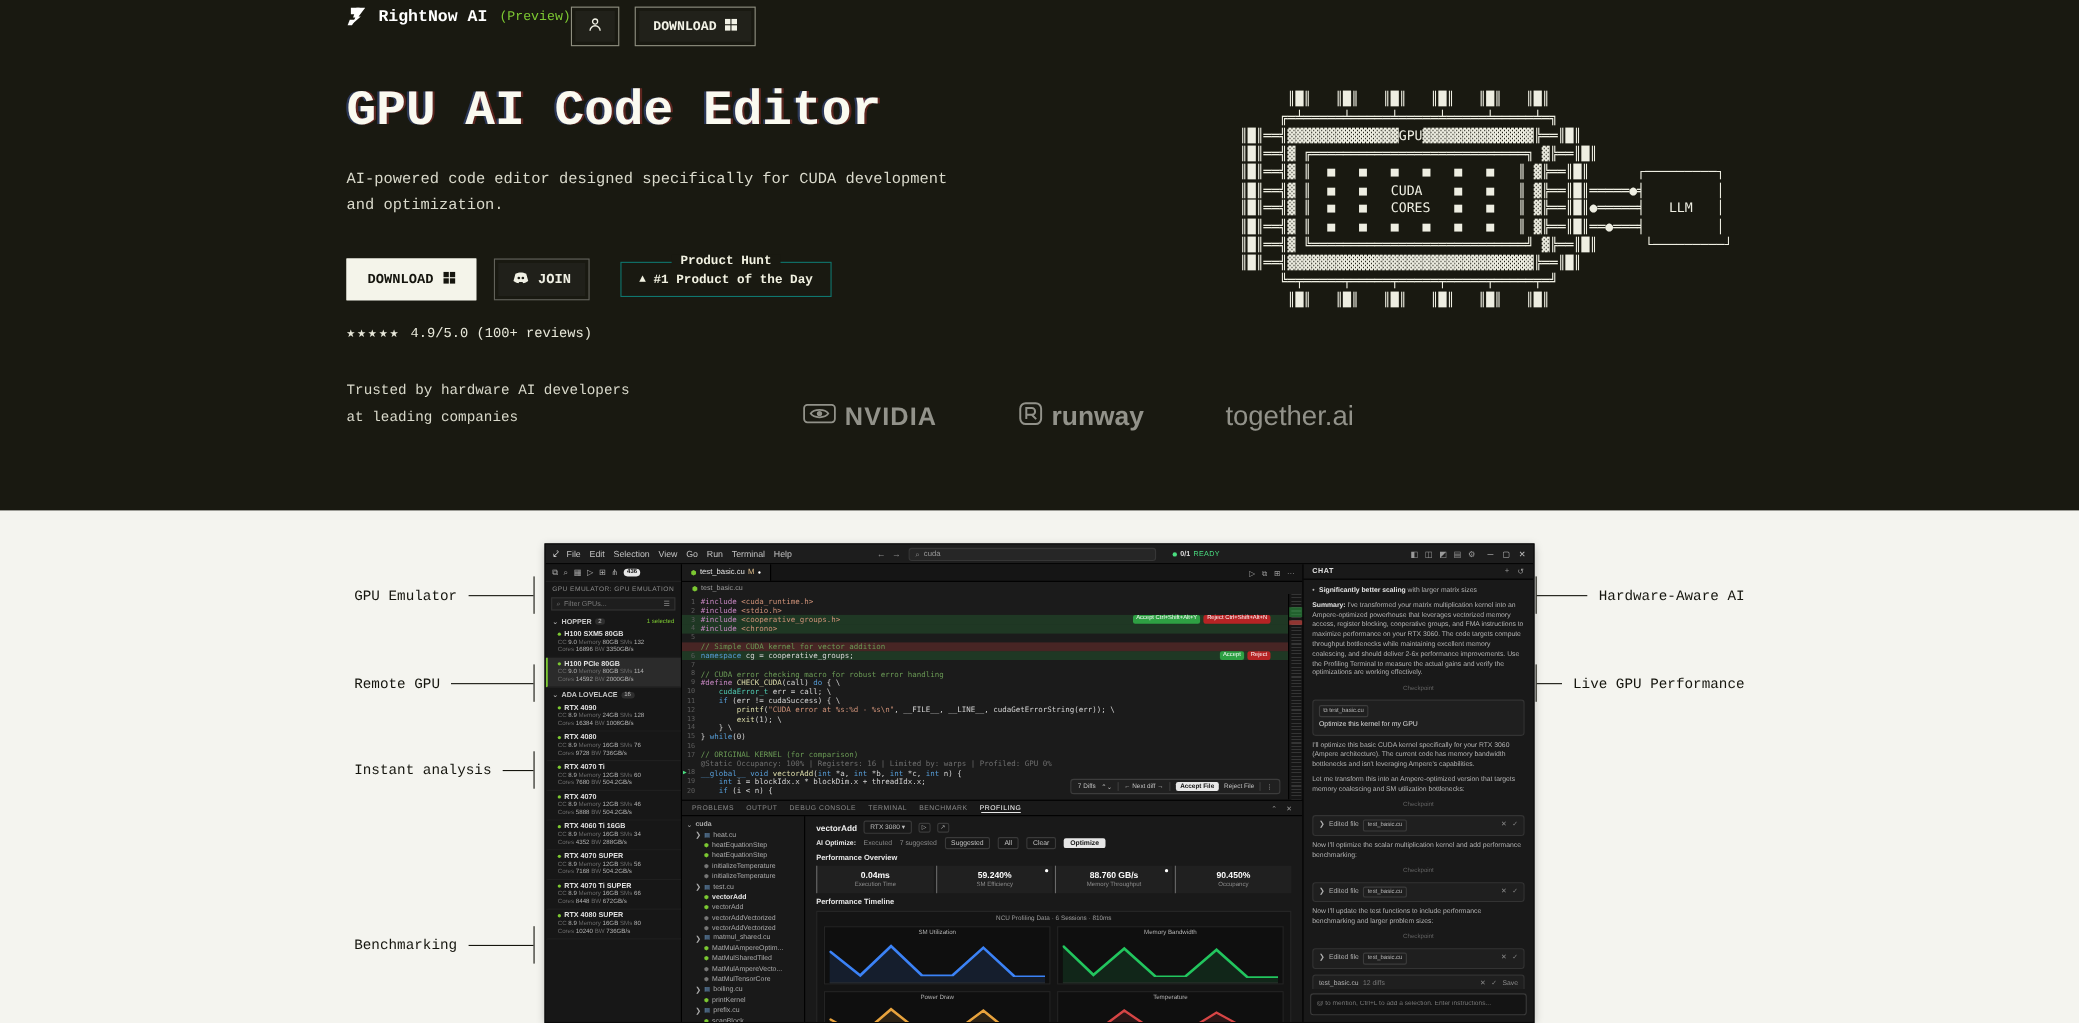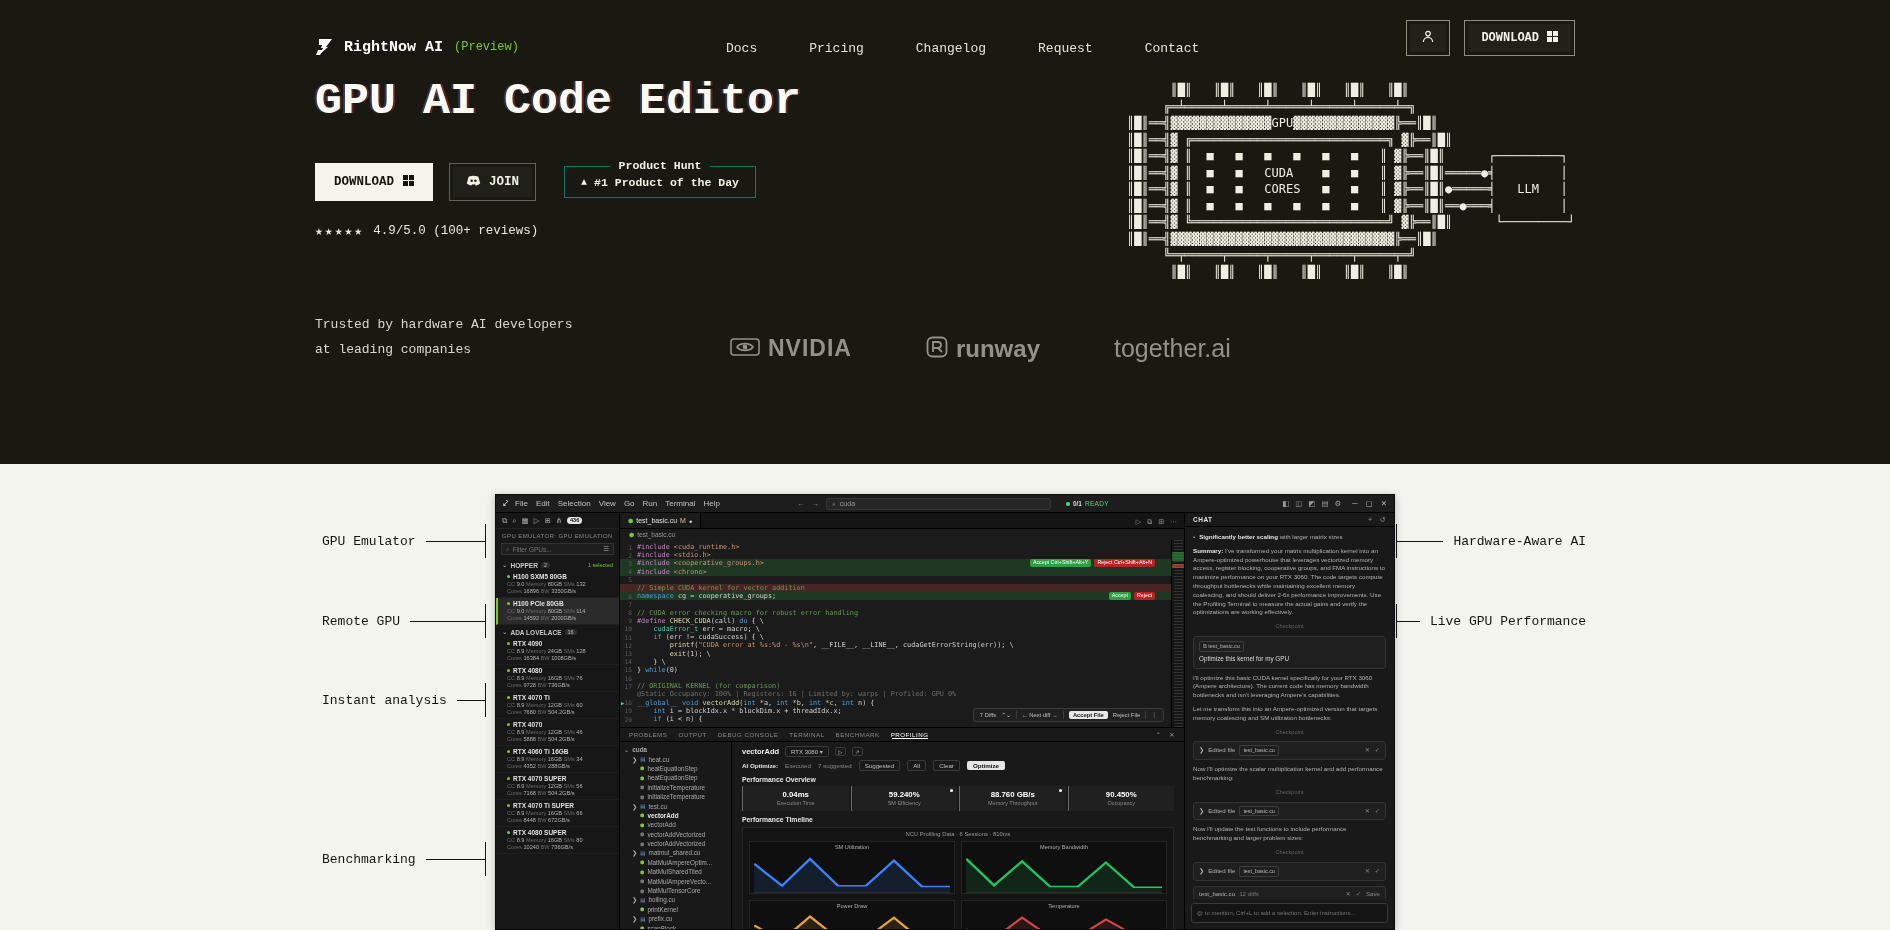--- a/index.html
+++ b/index.html
@@ -2,21 +2,21 @@
 <html><head>
 <meta charset="utf-8">
 <style>
   * { margin:0; padding:0; box-sizing:border-box; }
   html,body { width:1890px; height:930px; overflow:hidden; background:#191911; font-family:"Liberation Mono", monospace; }
 
   
   .hero-sec { height:464px; background:#191911; color:#ecece0; position:relative; }
   .wrap { width:1260px; margin:0 auto; }
 
-  nav { display:flex; align-items:flex-end; height:56px; padding-top:6px; }
+  nav { display:flex; align-items:flex-start; height:56px; padding-top:6px; }
   .brand { display:flex; align-items:center; gap:9px; font-weight:bold; font-size:15px; color:#fff; }
   .brand svg { display:block; }
   .preview { color:#7cc832; font-size:12px; font-weight:normal; margin-left:2px; }
   .nav-links { display:flex; gap:52px; margin:0 auto; font-size:13px; color:#e4e4d6; }
   .nav-links span { cursor:pointer; }
   .nav-actions { display:flex; gap:14px; align-items:center; }
   .frame-btn { background:#21211a; border:1px solid #8f8f80; box-shadow:inset 0 0 0 3px #191911; color:#f2f2e6; display:flex; align-items:center; justify-content:center; gap:8px; font-family:inherit; font-size:12px; font-weight:bold; cursor:pointer; }
   .usr-btn { width:44px; height:36px; }
   .dl-btn { height:36px; padding:0 16px; }
 
@@ -182,27 +182,20 @@
         <span>
             <svg width="20" height="18" viewBox="0 0 20 18">
               <polygon points="4,1 12,1 8,7 4,7" fill="#fff"></polygon>
               <polygon points="9,1 17,1 11,9 13,9 5,16 8,10 6,10" fill="#fff"></polygon>
               <polygon points="3,12 8,12 5,17 1,17" fill="#fff"></polygon>
             </svg>
           </span>
         <span>RightNow AI</span>
         <span class="preview">(Preview)</span>
       </div>
-      <div class="nav-links" id="navlinks">
-          <span>Docs</span>
-          <span>Pricing</span>
-          <span>Changelog</span>
-          <span>Request</span>
-          <span>Contact</span>
-        </div>
       <div class="nav-actions">
         <button class="frame-btn usr-btn">
           <span><svg width="12" height="13" viewBox="0 0 12 13" fill="none" stroke="#f2f2e6" stroke-width="1.2">
                 <circle cx="6" cy="3.6" r="2.3"></circle>
                 <path d="M1.4 12 a4.6 4.6 0 0 1 9.2 0"></path>
               </svg></span>
         </button>
         <button class="frame-btn dl-btn">
           <span>DOWNLOAD</span>
           <span><svg width="11" height="11" viewBox="0 0 11 11">
@@ -211,20 +204,21 @@
                 <rect x="0" y="6" width="5" height="5" fill="#f2f2e6"></rect>
                 <rect x="6" y="6" width="5" height="5" fill="#f2f2e6"></rect>
               </svg></span>
         </button>
       </div>
     </nav>
 
     <div class="hero-grid">
       <div class="hero-left">
         <div class="h-title">GPU AI Code Editor</div>
+        <div class="h-sub">AI-powered code editor designed specifically for CUDA development and optimization.</div>
         <div class="btn-row">
           <button class="btn-dl">
             <span>DOWNLOAD</span>
             <span><svg width="11" height="11" viewBox="0 0 11 11">
                   <rect x="0" y="0" width="5" height="5" fill="#15150e"></rect>
                   <rect x="6" y="0" width="5" height="5" fill="#15150e"></rect>
                   <rect x="0" y="6" width="5" height="5" fill="#15150e"></rect>
                   <rect x="6" y="6" width="5" height="5" fill="#15150e"></rect>
                 </svg></span>
           </button>
@@ -544,21 +538,21 @@
               <div class="cl">
                 <span class="ln">8</span>
                 <span class="ct"><span style="color: rgb(106, 153, 85);">// CUDA error checking macro for robust error handling</span></span>
               </div>
               <div class="cl">
                 <span class="ln">9</span>
                 <span class="ct"><span style="color: rgb(197, 134, 192);">#define </span><span style="color: rgb(220, 220, 170);">CHECK_CUDA</span><span style="color: rgb(212, 212, 212);">(call) </span><span style="color: rgb(86, 156, 214);">do</span><span style="color: rgb(212, 212, 212);"> { \</span></span>
               </div>
               <div class="cl">
                 <span class="ln">10</span>
-                <span class="ct"><span style="color: rgb(212, 212, 212);">    </span><span style="color: rgb(78, 201, 176);">cudaError_t</span><span style="color: rgb(212, 212, 212);"> err = macro; \</span></span>
+                <span class="ct"><span style="color: rgb(212, 212, 212);">    </span><span style="color: rgb(78, 201, 176);">cudaError_t</span><span style="color: rgb(212, 212, 212);"> err = call; \</span></span>
               </div>
               <div class="cl">
                 <span class="ln">11</span>
                 <span class="ct"><span style="color: rgb(212, 212, 212);">    </span><span style="color: rgb(86, 156, 214);">if</span><span style="color: rgb(212, 212, 212);"> (err != cudaSuccess) { \</span></span>
               </div>
               <div class="cl">
                 <span class="ln">12</span>
                 <span class="ct"><span style="color: rgb(212, 212, 212);">        </span><span style="color: rgb(220, 220, 170);">printf</span><span style="color: rgb(212, 212, 212);">(</span><span style="color: rgb(206, 145, 120);">"CUDA error at %s:%d - %s\n"</span><span style="color: rgb(212, 212, 212);">, __FILE__, __LINE__, cudaGetErrorString(err)); \</span></span>
               </div>
               <div class="cl">

